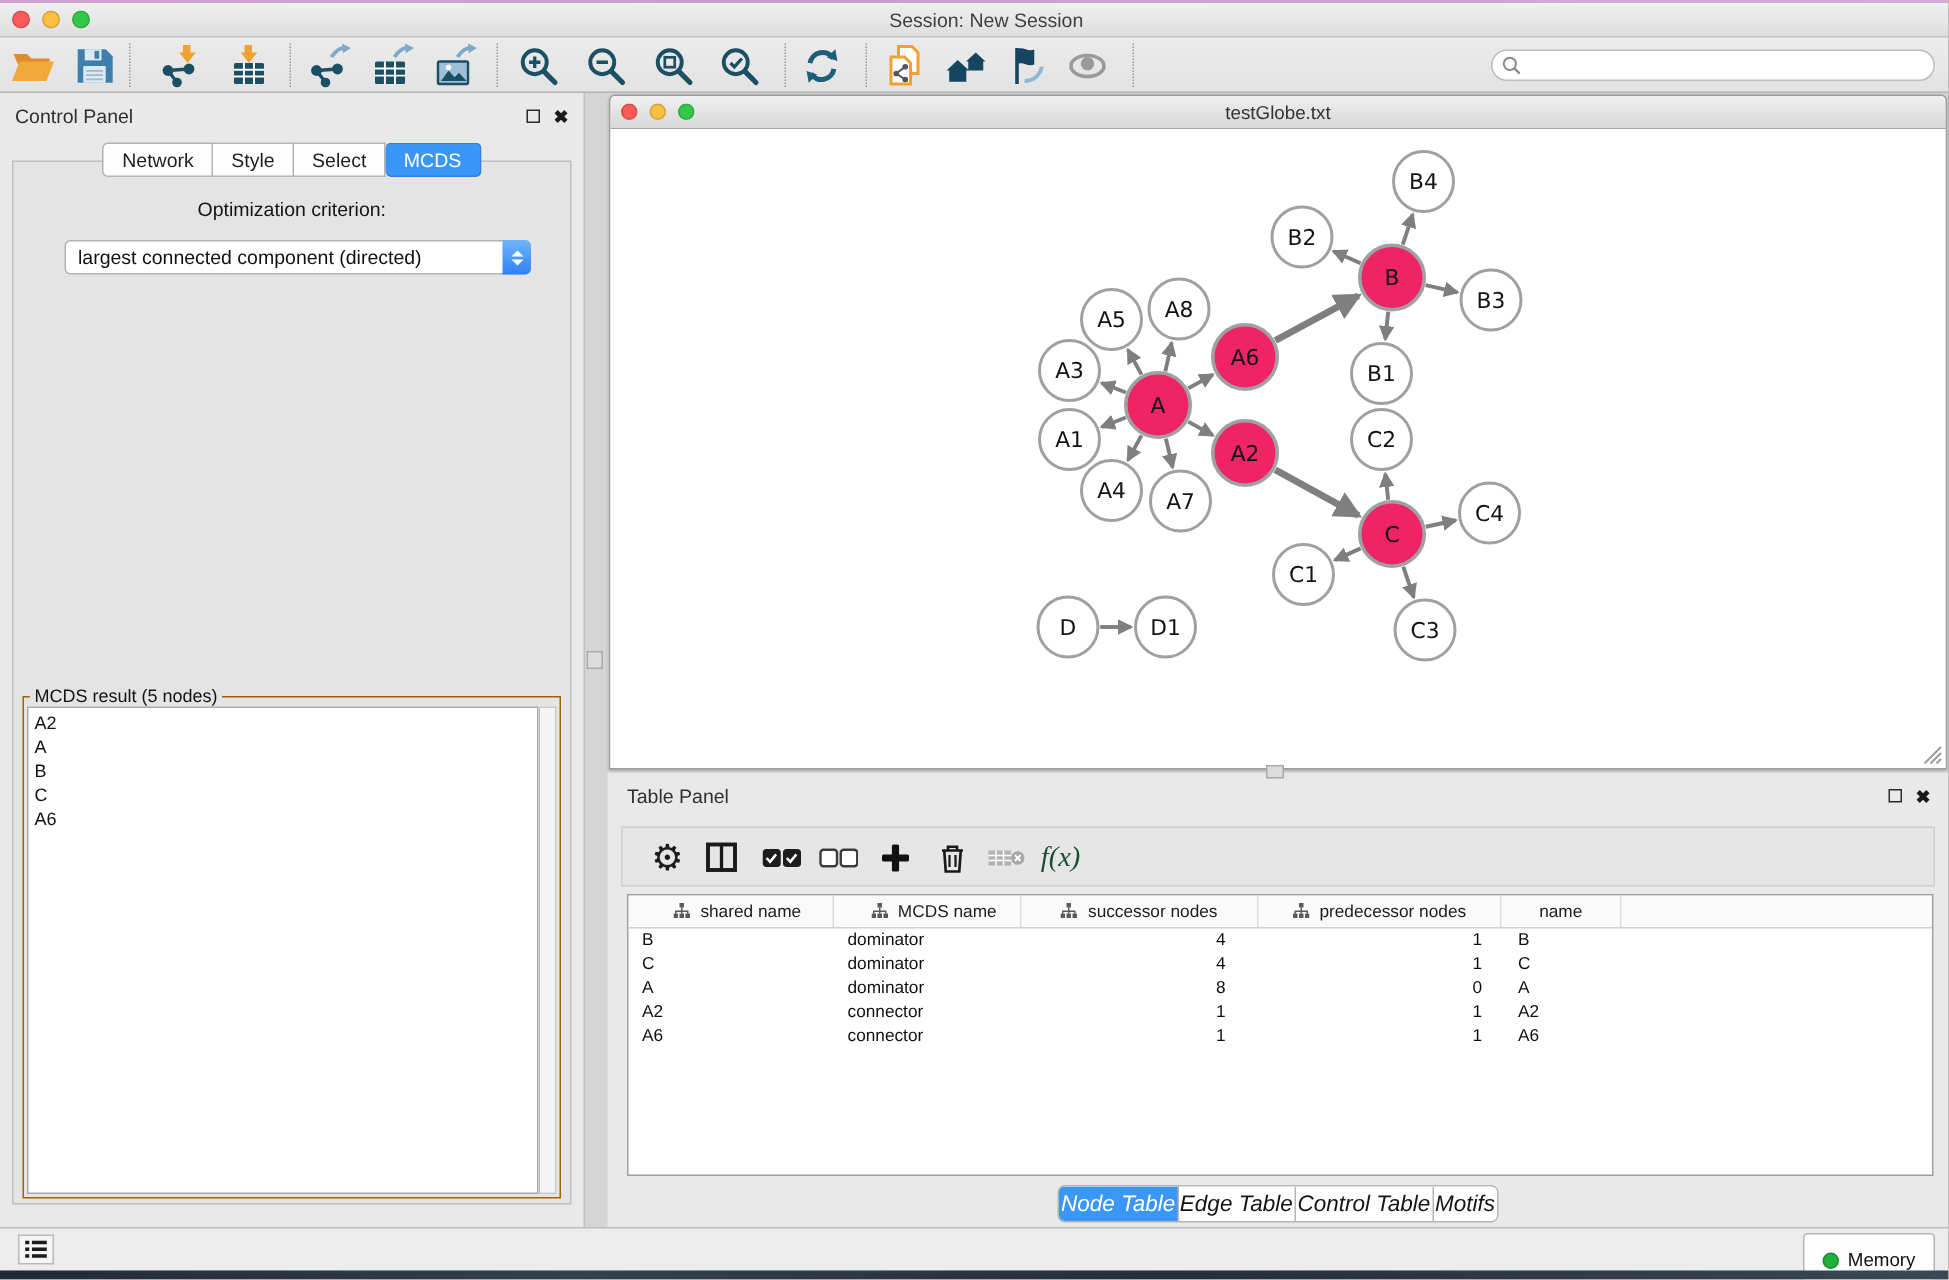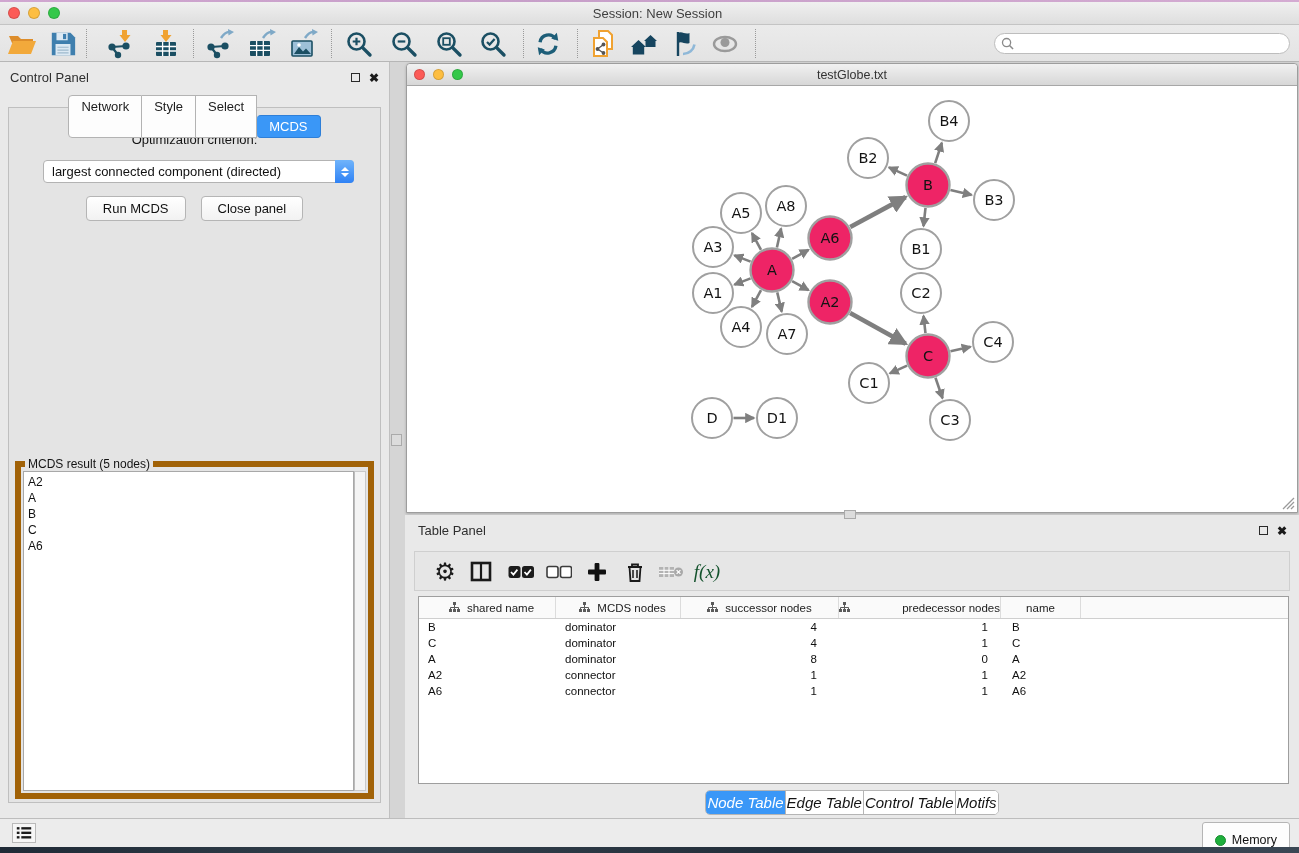--- a/index.html
+++ b/index.html
@@ -40,36 +40,36 @@
   .close-ic { font-size:12px; font-weight:bold; color:#1a1a1a; line-height:10px; }
 
   
   .control-panel { position:absolute; left:0; top:62px; width:390px; height:756px; background:#e9e9e9;
                    border-right:1px solid #c0c0c0; }
   .cp-header { padding:8px 10px 0 10px; }
   .cp-tabs { position:absolute; left:0; top:33px; width:100%; display:flex; justify-content:center; z-index:2; }
   .cp-tab { background:#fdfdfd; border:1px solid #b3b3b3; border-left:none; padding:3px 12px;
             font-size:13px; color:#1d1d1d; cursor:default; }
   .cp-tab:first-child { border-left:1px solid #b3b3b3; border-radius:4px 0 0 4px; }
-  .cp-tab:last-child { border-radius:0 4px 4px 0;margin-top:20px; }
+  .cp-tab:last-child { border-radius:0 4px 4px 0; }
   .cp-tab.selected { background:#3a97f7; border-color:#2e7fd8; color:#fff; border-radius:4px; }
   .cp-content { position:absolute; left:8px; right:8px; top:45px; bottom:15px; background:#e4e4e4;
                 border:1px solid #bfbfbf; }
   .opt-label { text-align:center; margin-top:24px; font-size:13px; color:#141414; }
   .dropdown { position:relative; margin:13px 26px 0 34px; height:23px; background:#fff; border:1px solid #b3b3b3;
               border-radius:4px; display:flex; align-items:center; font-size:13px; color:#111; padding-left:8px; }
   .dd-stepper { position:absolute; right:-1px; top:-1px; width:19px; height:23px; border-radius:0 4px 4px 0;
                 background:linear-gradient(#70b4fb,#2f82f5); display:flex; flex-direction:column;
                 align-items:center; justify-content:center; gap:2px; }
   .dd-up { width:0;height:0;border-left:4px solid transparent;border-right:4px solid transparent;border-bottom:4px solid #fff; }
   .dd-dn { width:0;height:0;border-left:4px solid transparent;border-right:4px solid transparent;border-top:4px solid #fff; }
   .cp-buttons { display:flex; justify-content:center; gap:15px; margin-top:13px; }
   .btn { background:linear-gradient(#ffffff,#f2f2f2); border:1px solid #b5b5b5; border-radius:4px;
          font-size:13px; color:#111; padding:4px 16px; cursor:default; }
-  .result-box { position:absolute; left:6px; right:6px; top:349px; bottom:3px; border:6px solid #a16207;
+  .result-box { position:absolute; left:6px; right:6px; top:349px; bottom:3px; border:1px solid #a16207;
                 margin:0; padding:0; }
   .result-box legend { font-size:12px; color:#141414; margin-left:4px; padding:0 3px; }
   .result-list { position:absolute; left:2px; top:0px; right:14px; bottom:2px; background:#fff;
                  border:1px solid #a8a8a8; overflow:hidden; list-style:none; padding:2px 0 0 4px; }
   .result-list li { font-size:12px; color:#111; line-height:16px; }
   .result-scroll { position:absolute; right:2px; top:0; bottom:2px; width:12px; background:#f4f4f4;
                    border:1px solid #c9c9c9; border-left:1px solid #bbb; }
 
   
   .vsplit-handle { position:absolute; left:391px; top:434px; width:11px; height:12px; background:#dcdcdc;
@@ -310,24 +310,20 @@
       <span class="cp-tab selected">MCDS</span>
     </div>
     <div class="cp-content">
       <div class="opt-label">Optimization criterion:</div>
       <div class="dropdown">
         <span>largest connected component (directed)</span>
         <span class="dd-stepper">
           <span class="dd-up"></span>
             <span class="dd-dn"></span>
         </span>
-      </div>
-      <div class="cp-buttons">
-        <button class="btn">Run MCDS</button>
-        <button class="btn">Close panel</button>
       </div>
       <fieldset class="result-box">
         <legend>MCDS result (5 nodes)</legend>
         <ul class="result-list">
             <li>A2</li>
             <li>A</li>
             <li>B</li>
             <li>C</li>
             <li>A6</li>
           </ul>
@@ -541,33 +537,33 @@
           <span>shared name</span>
         </span>
         <span class="nt-hcell c1">
           <svg width="11" height="11" viewBox="0 0 11 11" fill="#5a5a5a">
             <rect x="4" y="0" width="3" height="3"></rect>
               <rect x="0" y="7" width="3" height="3"></rect>
               <rect x="4" y="7" width="3" height="3"></rect>
               <rect x="8" y="7" width="3" height="3"></rect>
             <path d="M5.5 3v2M1.5 7V5.5h8V7M5.5 5v2" stroke="#5a5a5a" fill="none"></path>
           </svg>
-          <span>MCDS nodes</span>
+          <span>MCDS name</span>
         </span>
         <span class="nt-hcell c2" style="justify-content:center;padding-right:0">
           <svg width="11" height="11" viewBox="0 0 11 11" fill="#5a5a5a">
             <rect x="4" y="0" width="3" height="3"></rect>
               <rect x="0" y="7" width="3" height="3"></rect>
               <rect x="4" y="7" width="3" height="3"></rect>
               <rect x="8" y="7" width="3" height="3"></rect>
             <path d="M5.5 3v2M1.5 7V5.5h8V7M5.5 5v2" stroke="#5a5a5a" fill="none"></path>
           </svg>
           <span>successor nodes</span>
         </span>
-        <span class="nt-hcell c3" style="justify-content:space-between;padding-right:0">
+        <span class="nt-hcell c3" style="justify-content:center;padding-right:0">
           <svg width="11" height="11" viewBox="0 0 11 11" fill="#5a5a5a">
             <rect x="4" y="0" width="3" height="3"></rect>
               <rect x="0" y="7" width="3" height="3"></rect>
               <rect x="4" y="7" width="3" height="3"></rect>
               <rect x="8" y="7" width="3" height="3"></rect>
             <path d="M5.5 3v2M1.5 7V5.5h8V7M5.5 5v2" stroke="#5a5a5a" fill="none"></path>
           </svg>
           <span>predecessor nodes</span>
         </span>
         <span class="nt-hcell c4" style="justify-content:center;padding-left:0">

